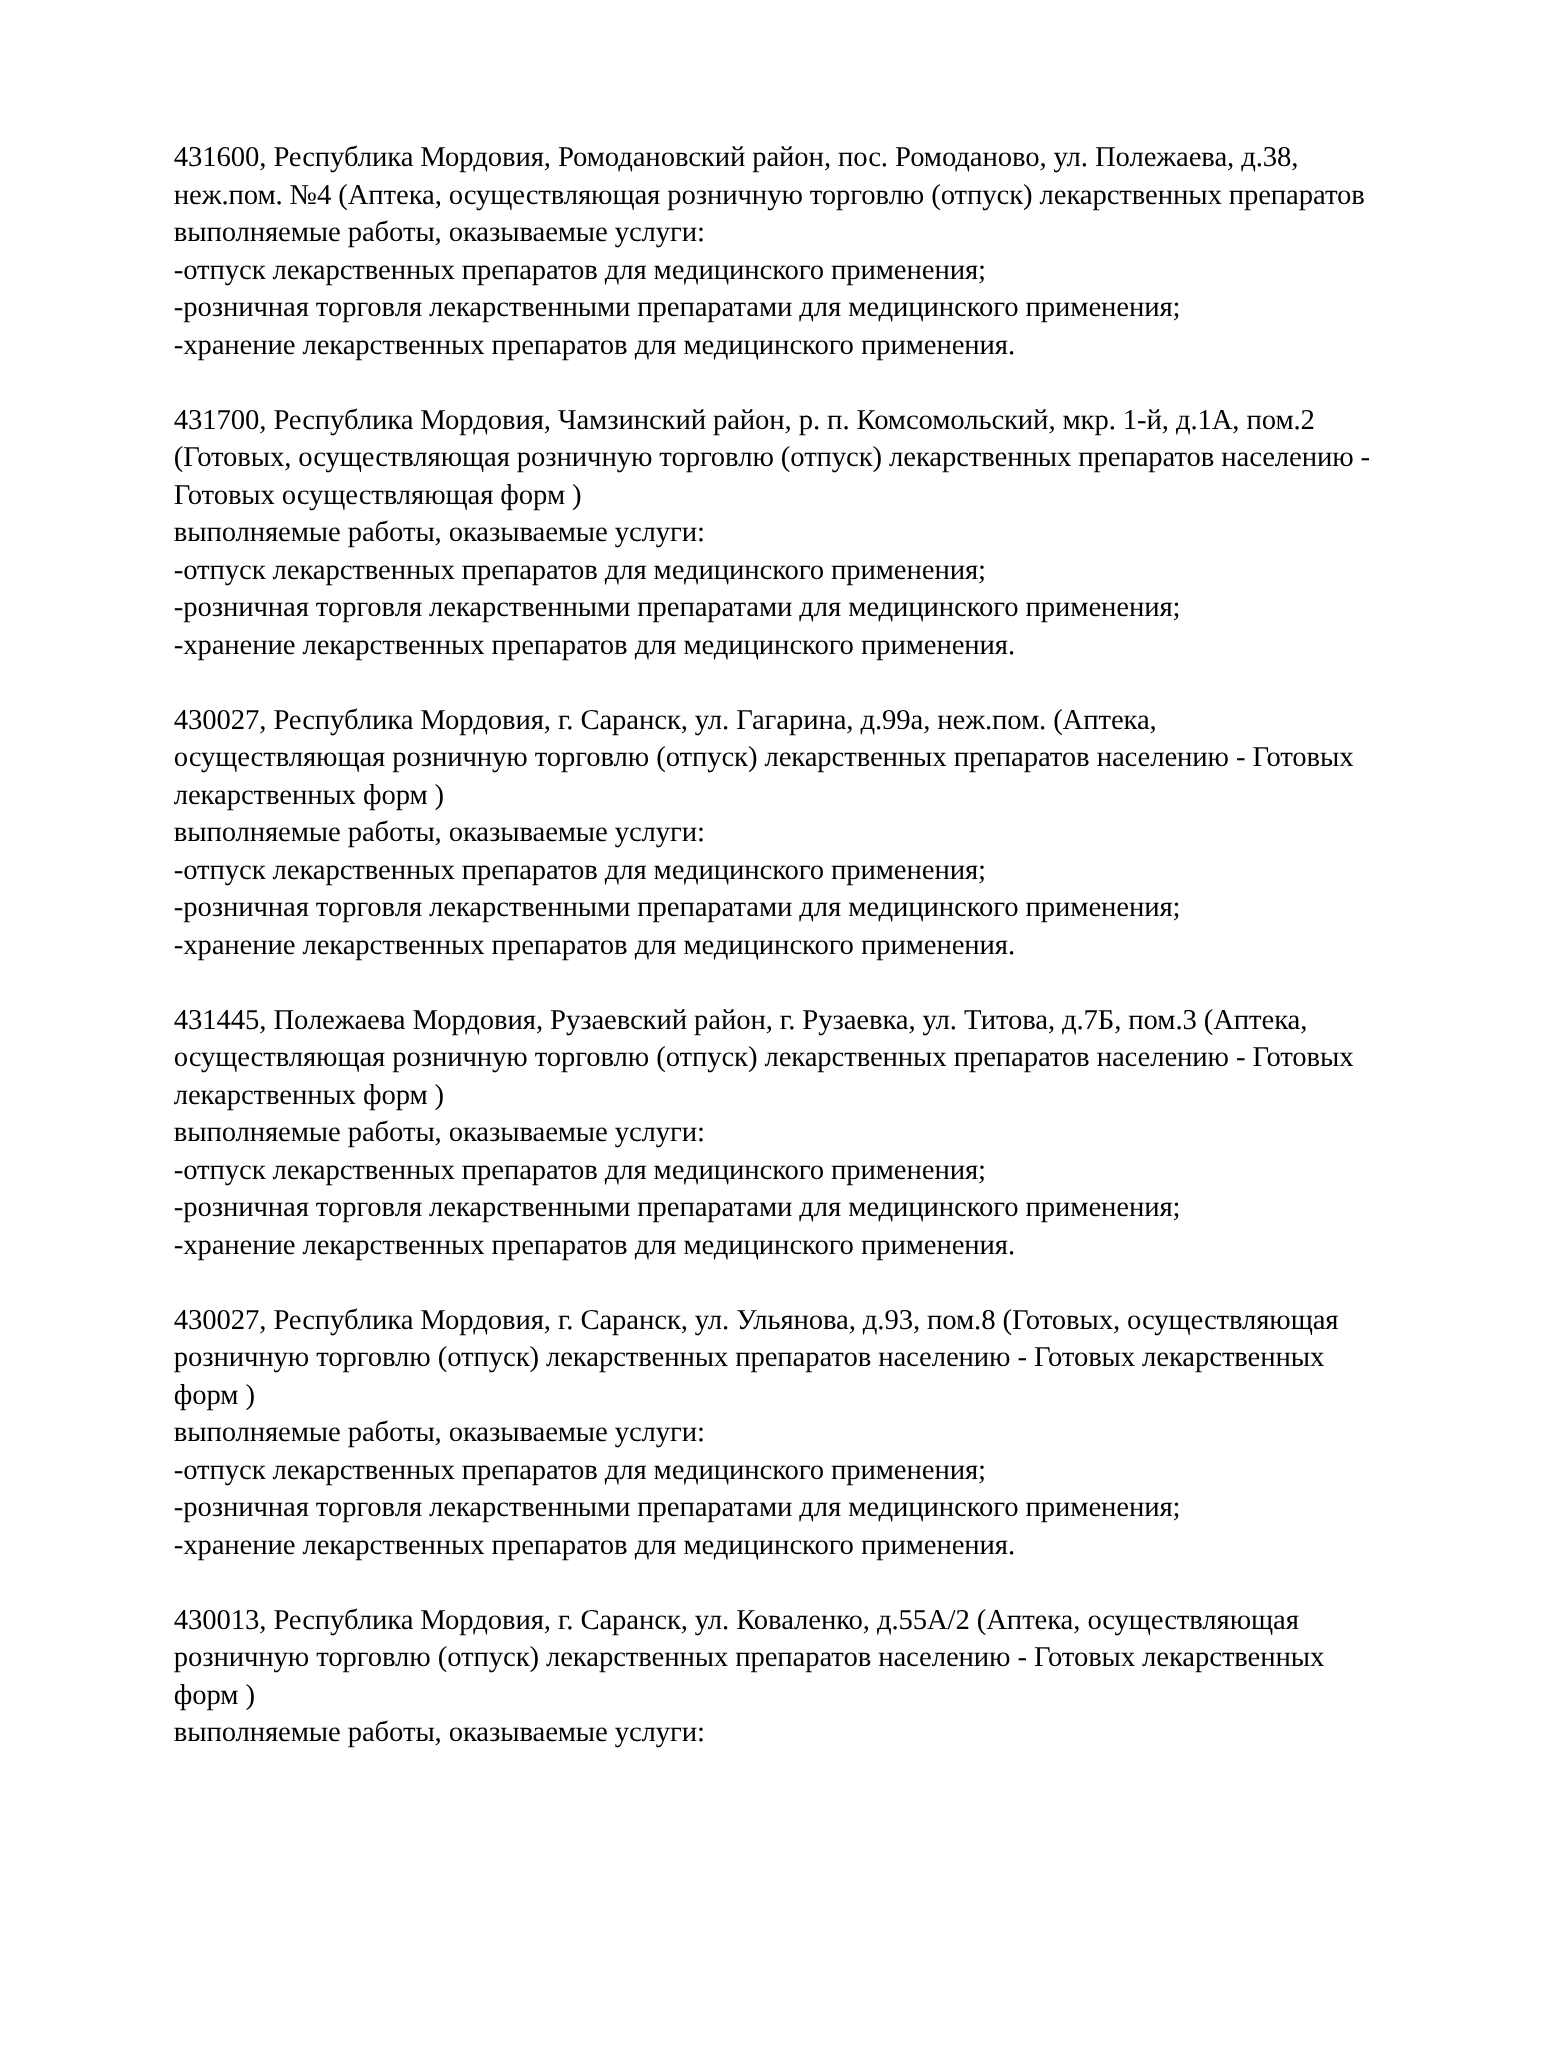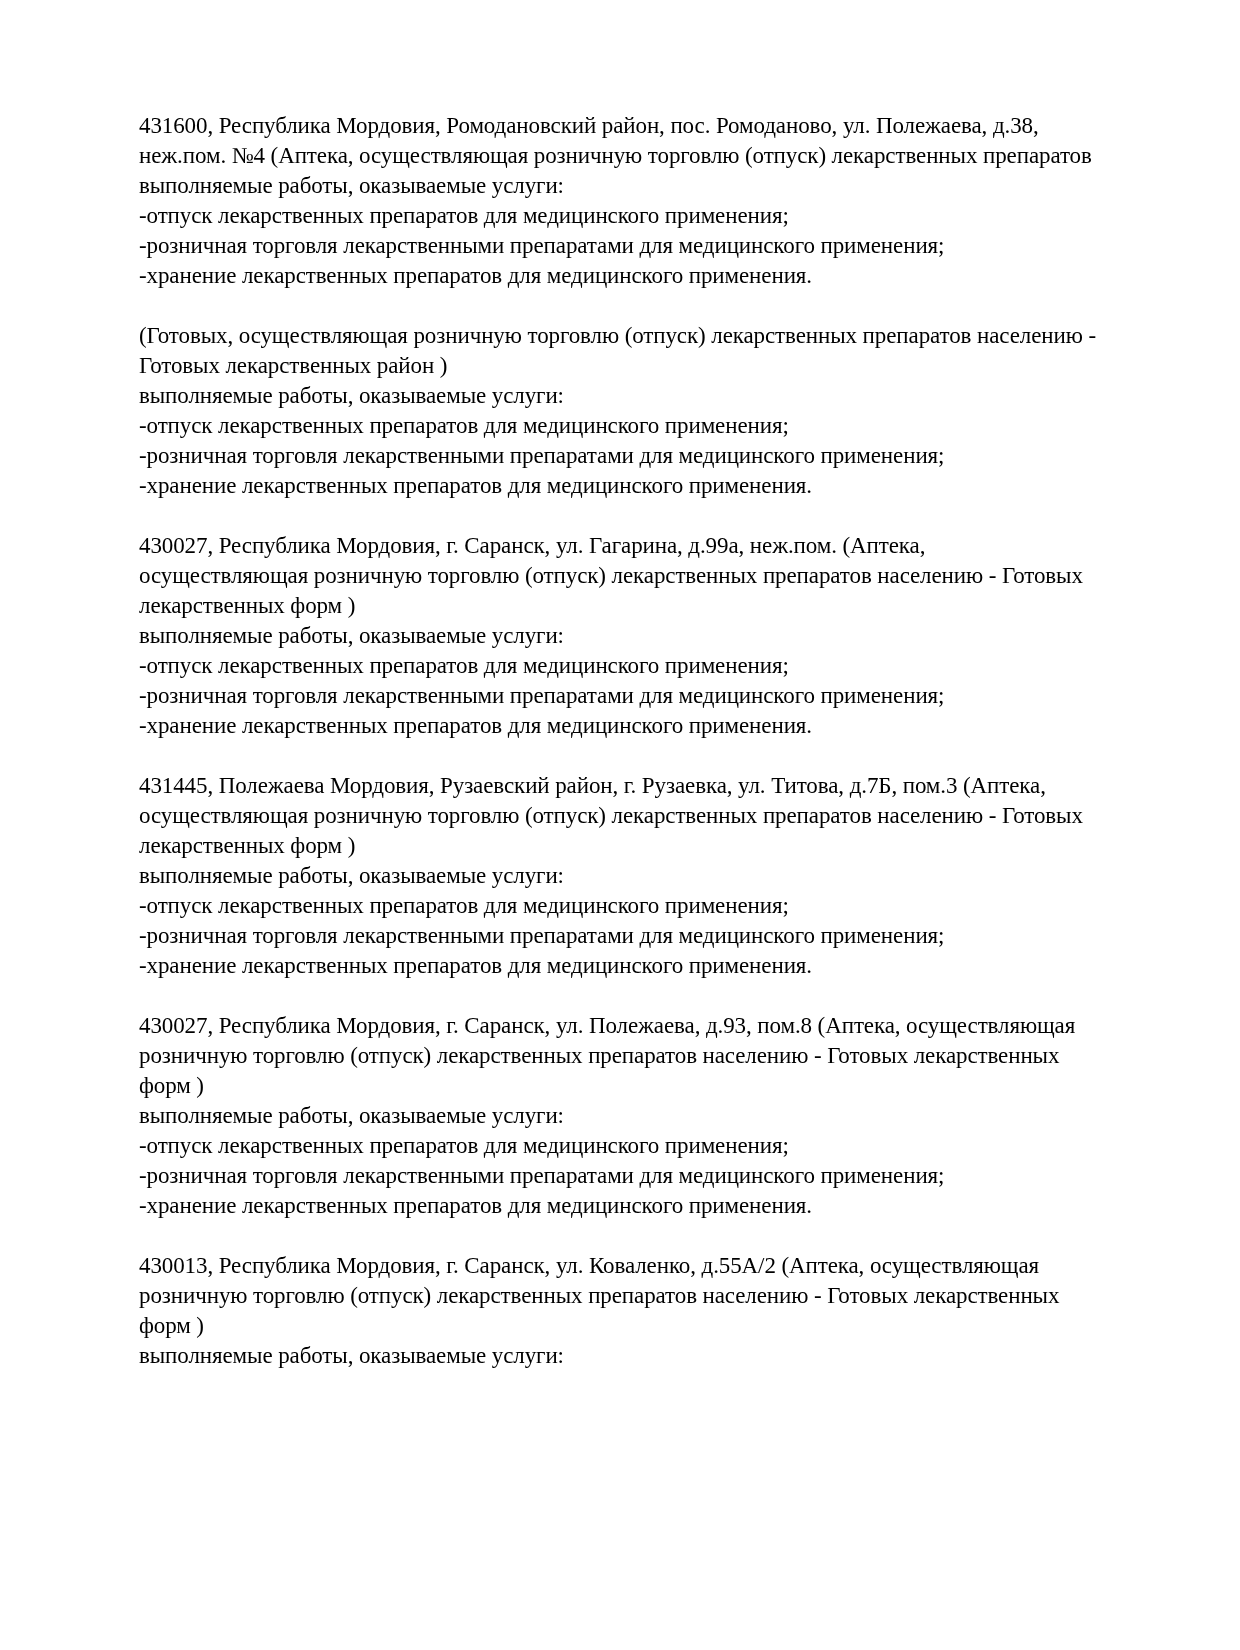--- a/index.html
+++ b/index.html
@@ -43,22 +43,23 @@
   <div class="content" id="entries-container">
       <section class="entry">
         <div class="line">431600, Республика Мордовия, Ромодановский район, пос. Ромоданово, ул. Полежаева, д.38,</div>
         <div class="line">неж.пом. №4 (Аптека, осуществляющая розничную торговлю (отпуск) лекарственных препаратов</div>
         <div class="line">выполняемые работы, оказываемые услуги:</div>
         <div class="line">-отпуск лекарственных препаратов для медицинского применения;</div>
         <div class="line">-розничная торговля лекарственными препаратами для медицинского применения;</div>
         <div class="line">-хранение лекарственных препаратов для медицинского применения.</div>
       </section>
       <section class="entry">
+        <div class="line">431700, Республика Мордовия, Чамзинский район, р. п. Комсомольский, мкр. 1-й, д.1А, пом.2</div>
         <div class="line">(Готовых, осуществляющая розничную торговлю (отпуск) лекарственных препаратов населению -</div>
-        <div class="line">Готовых лекарственных район )</div>
+        <div class="line">Готовых осуществляющая форм )</div>
         <div class="line">выполняемые работы, оказываемые услуги:</div>
         <div class="line">-отпуск лекарственных препаратов для медицинского применения;</div>
         <div class="line">-розничная торговля лекарственными препаратами для медицинского применения;</div>
         <div class="line">-хранение лекарственных препаратов для медицинского применения.</div>
       </section>
       <section class="entry">
         <div class="line">430027, Республика Мордовия, г. Саранск, ул. Гагарина, д.99а, неж.пом. (Аптека,</div>
         <div class="line">осуществляющая розничную торговлю (отпуск) лекарственных препаратов населению - Готовых</div>
         <div class="line">лекарственных форм )</div>
         <div class="line">выполняемые работы, оказываемые услуги:</div>
@@ -69,21 +70,21 @@
       <section class="entry">
         <div class="line">431445, Полежаева Мордовия, Рузаевский район, г. Рузаевка, ул. Титова, д.7Б, пом.3 (Аптека,</div>
         <div class="line">осуществляющая розничную торговлю (отпуск) лекарственных препаратов населению - Готовых</div>
         <div class="line">лекарственных форм )</div>
         <div class="line">выполняемые работы, оказываемые услуги:</div>
         <div class="line">-отпуск лекарственных препаратов для медицинского применения;</div>
         <div class="line">-розничная торговля лекарственными препаратами для медицинского применения;</div>
         <div class="line">-хранение лекарственных препаратов для медицинского применения.</div>
       </section>
       <section class="entry">
-        <div class="line">430027, Республика Мордовия, г. Саранск, ул. Полежаева, д.93, пом.8 (Аптека, осуществляющая</div>
+        <div class="line">430027, Республика Мордовия, г. Саранск, ул. Ульянова, д.93, пом.8 (Готовых, осуществляющая</div>
         <div class="line">розничную торговлю (отпуск) лекарственных препаратов населению - Готовых лекарственных</div>
         <div class="line">форм )</div>
         <div class="line">выполняемые работы, оказываемые услуги:</div>
         <div class="line">-отпуск лекарственных препаратов для медицинского применения;</div>
         <div class="line">-розничная торговля лекарственными препаратами для медицинского применения;</div>
         <div class="line">-хранение лекарственных препаратов для медицинского применения.</div>
       </section>
       <section class="entry">
         <div class="line">430013, Республика Мордовия, г. Саранск, ул. Коваленко, д.55А/2 (Аптека, осуществляющая</div>
         <div class="line">розничную торговлю (отпуск) лекарственных препаратов населению - Готовых лекарственных</div>

